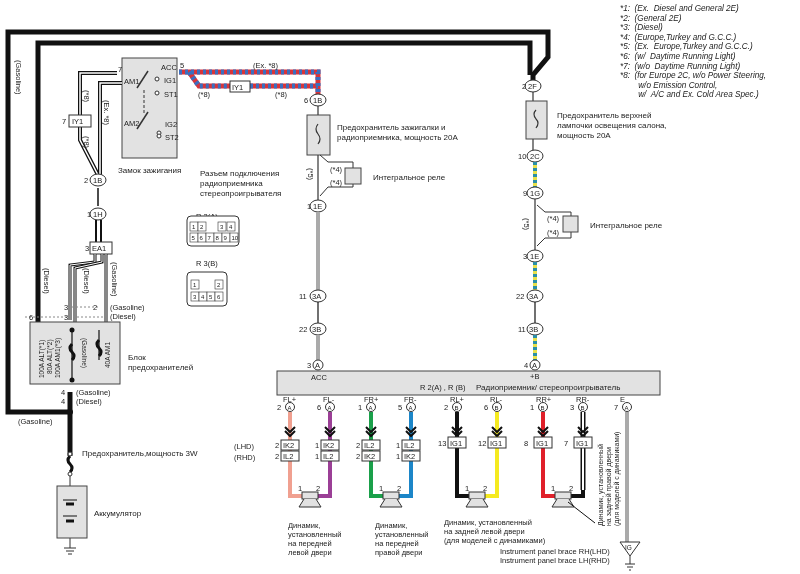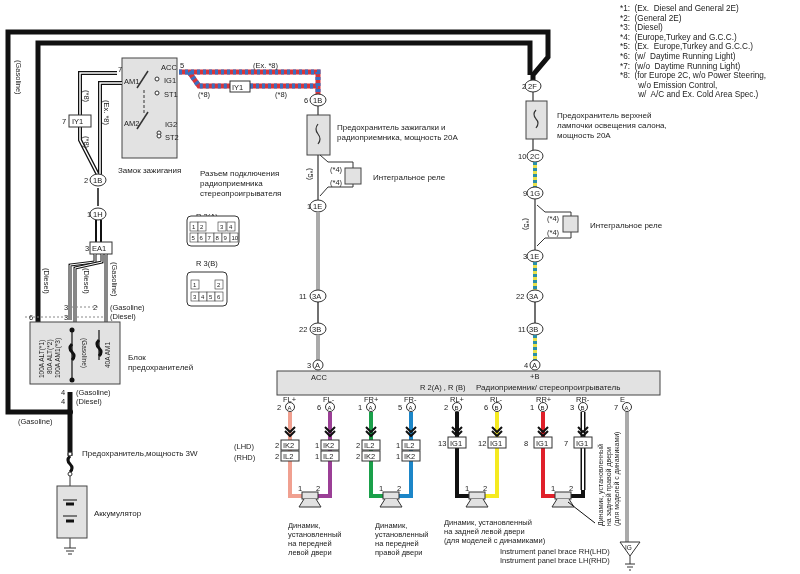--- a/index.html
+++ b/index.html
@@ -1,20 +1,20 @@
 <!DOCTYPE html>
 <html><head>
 <meta charset="utf-8">
 <style>
   html, body { margin:0; padding:0; background:#ffffff; }
   body { width:800px; height:574px; position:relative; overflow:hidden; font-family:"Liberation Sans", sans-serif; }
   svg { position:absolute; left:0; top:0; }
   .t { font-family:"Liberation Sans", sans-serif; font-size:8px; fill:#222; }
   .ts { font-family:"Liberation Sans", sans-serif; font-size:7.5px; fill:#222; }
-  .notes { position:absolute; left:620px; top:4px; font-size:8.2px; line-height:9.6px; color:#222; white-space:pre; font-family:"Liberation Sans", sans-serif; }
+  .notes { position:absolute; left:620px; top:4px; font-size:8.2px; line-height:9.6px; color:#222; white-space:pre; font-family:"Liberation Sans", sans-serif;font-style:italic; }
   .box { fill:#e2e2e2; stroke:#444; stroke-width:1; }
   .conn { fill:#fff; stroke:#333; stroke-width:1; }
 </style>
 </head>
 <body>
 
 <div class="notes" id="notes">*1:  (Ex.  Diesel and General 2E)
 *2:  (General 2E)
 *3:  (Diesel)
 *4:  (Europe,Turkey and G.C.C.)

